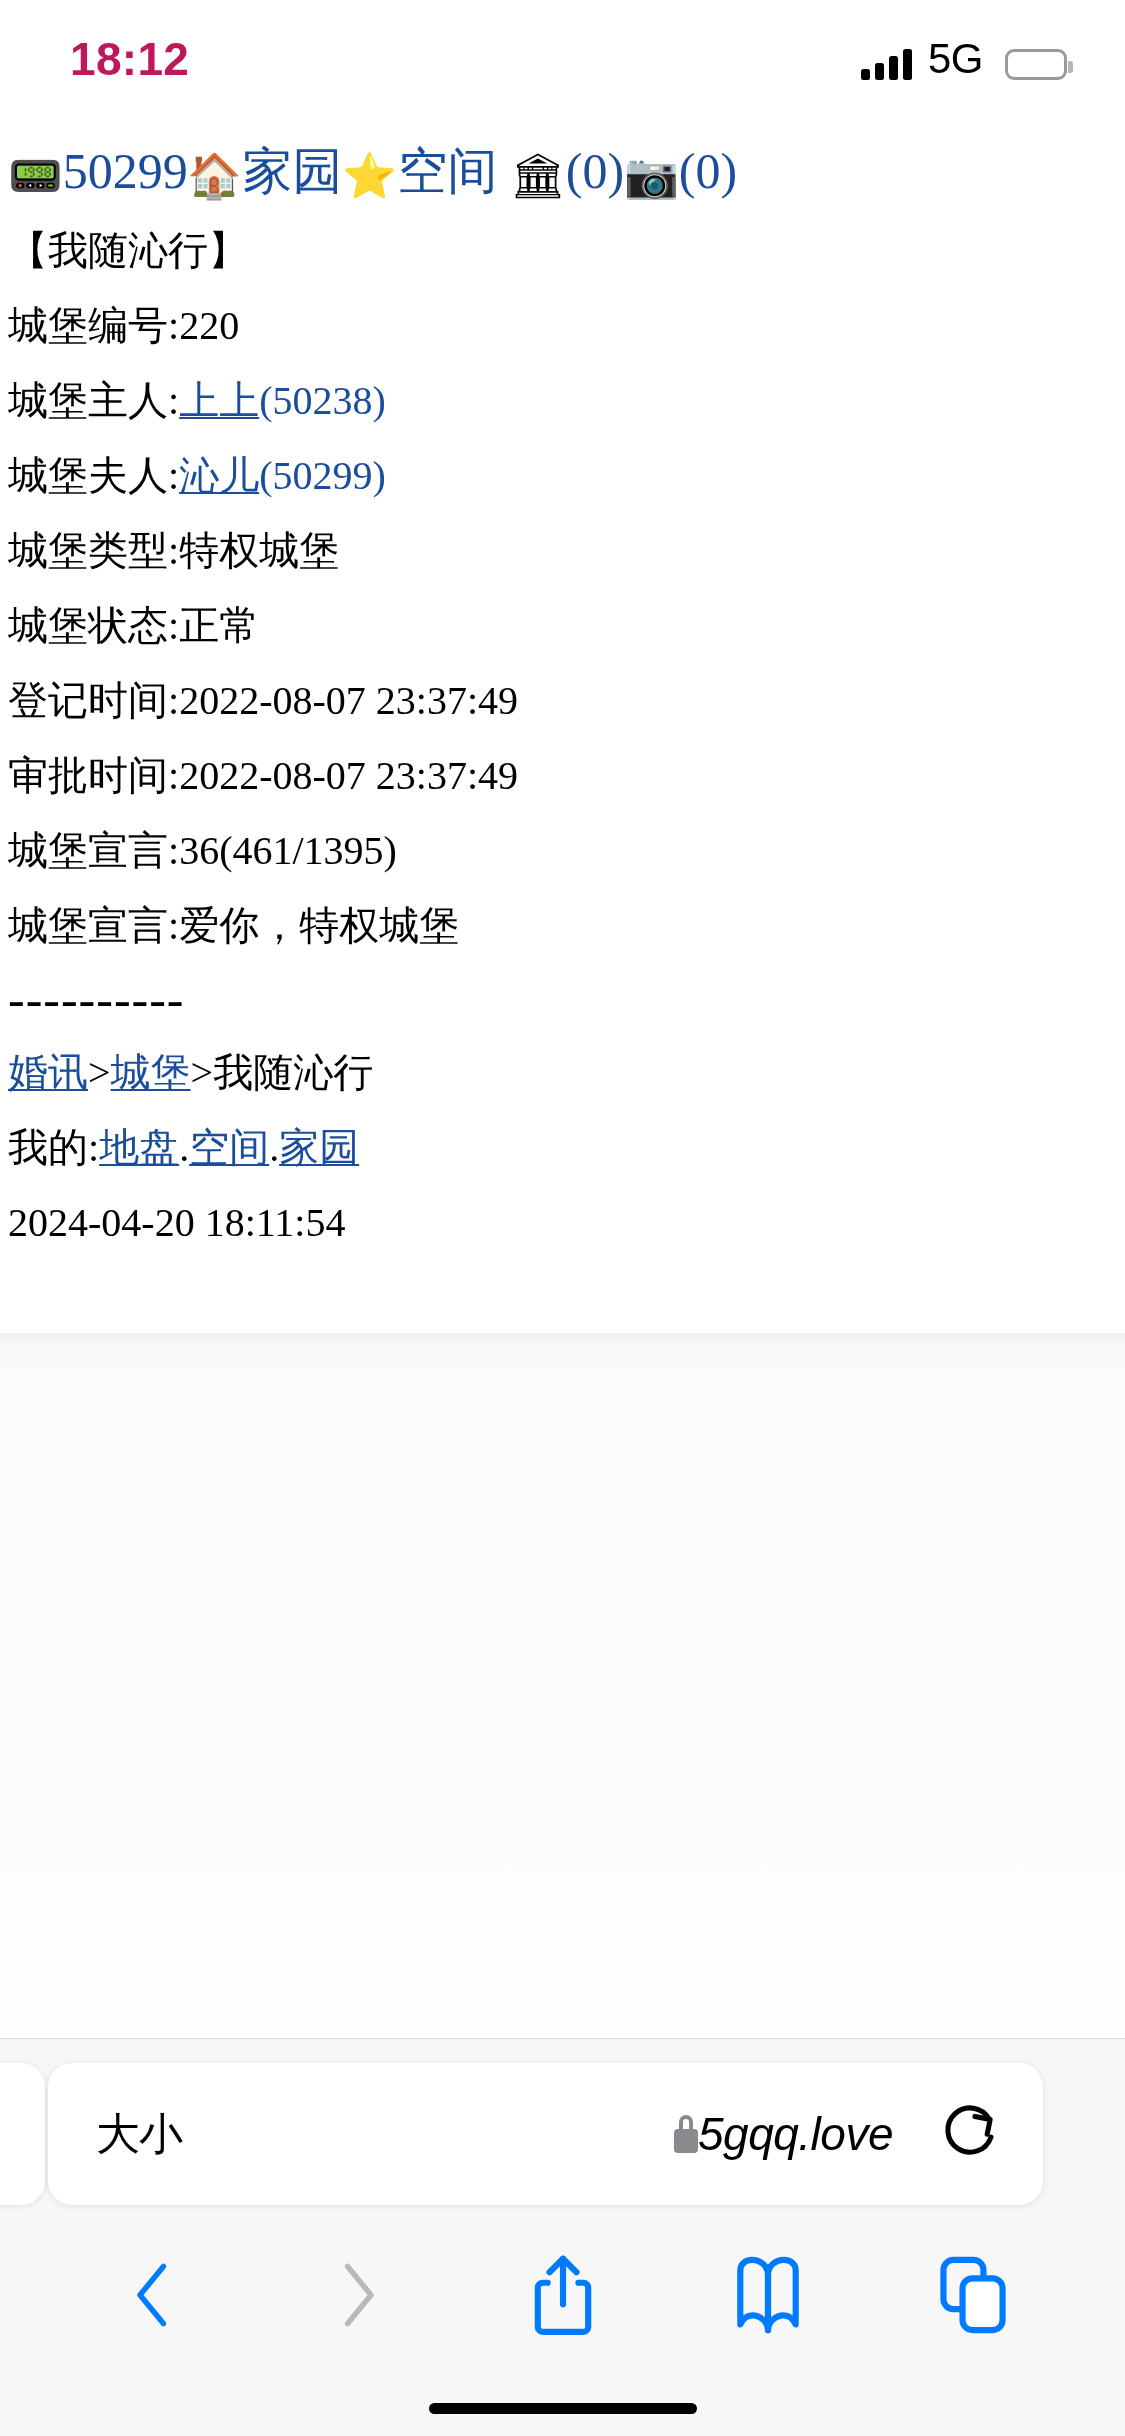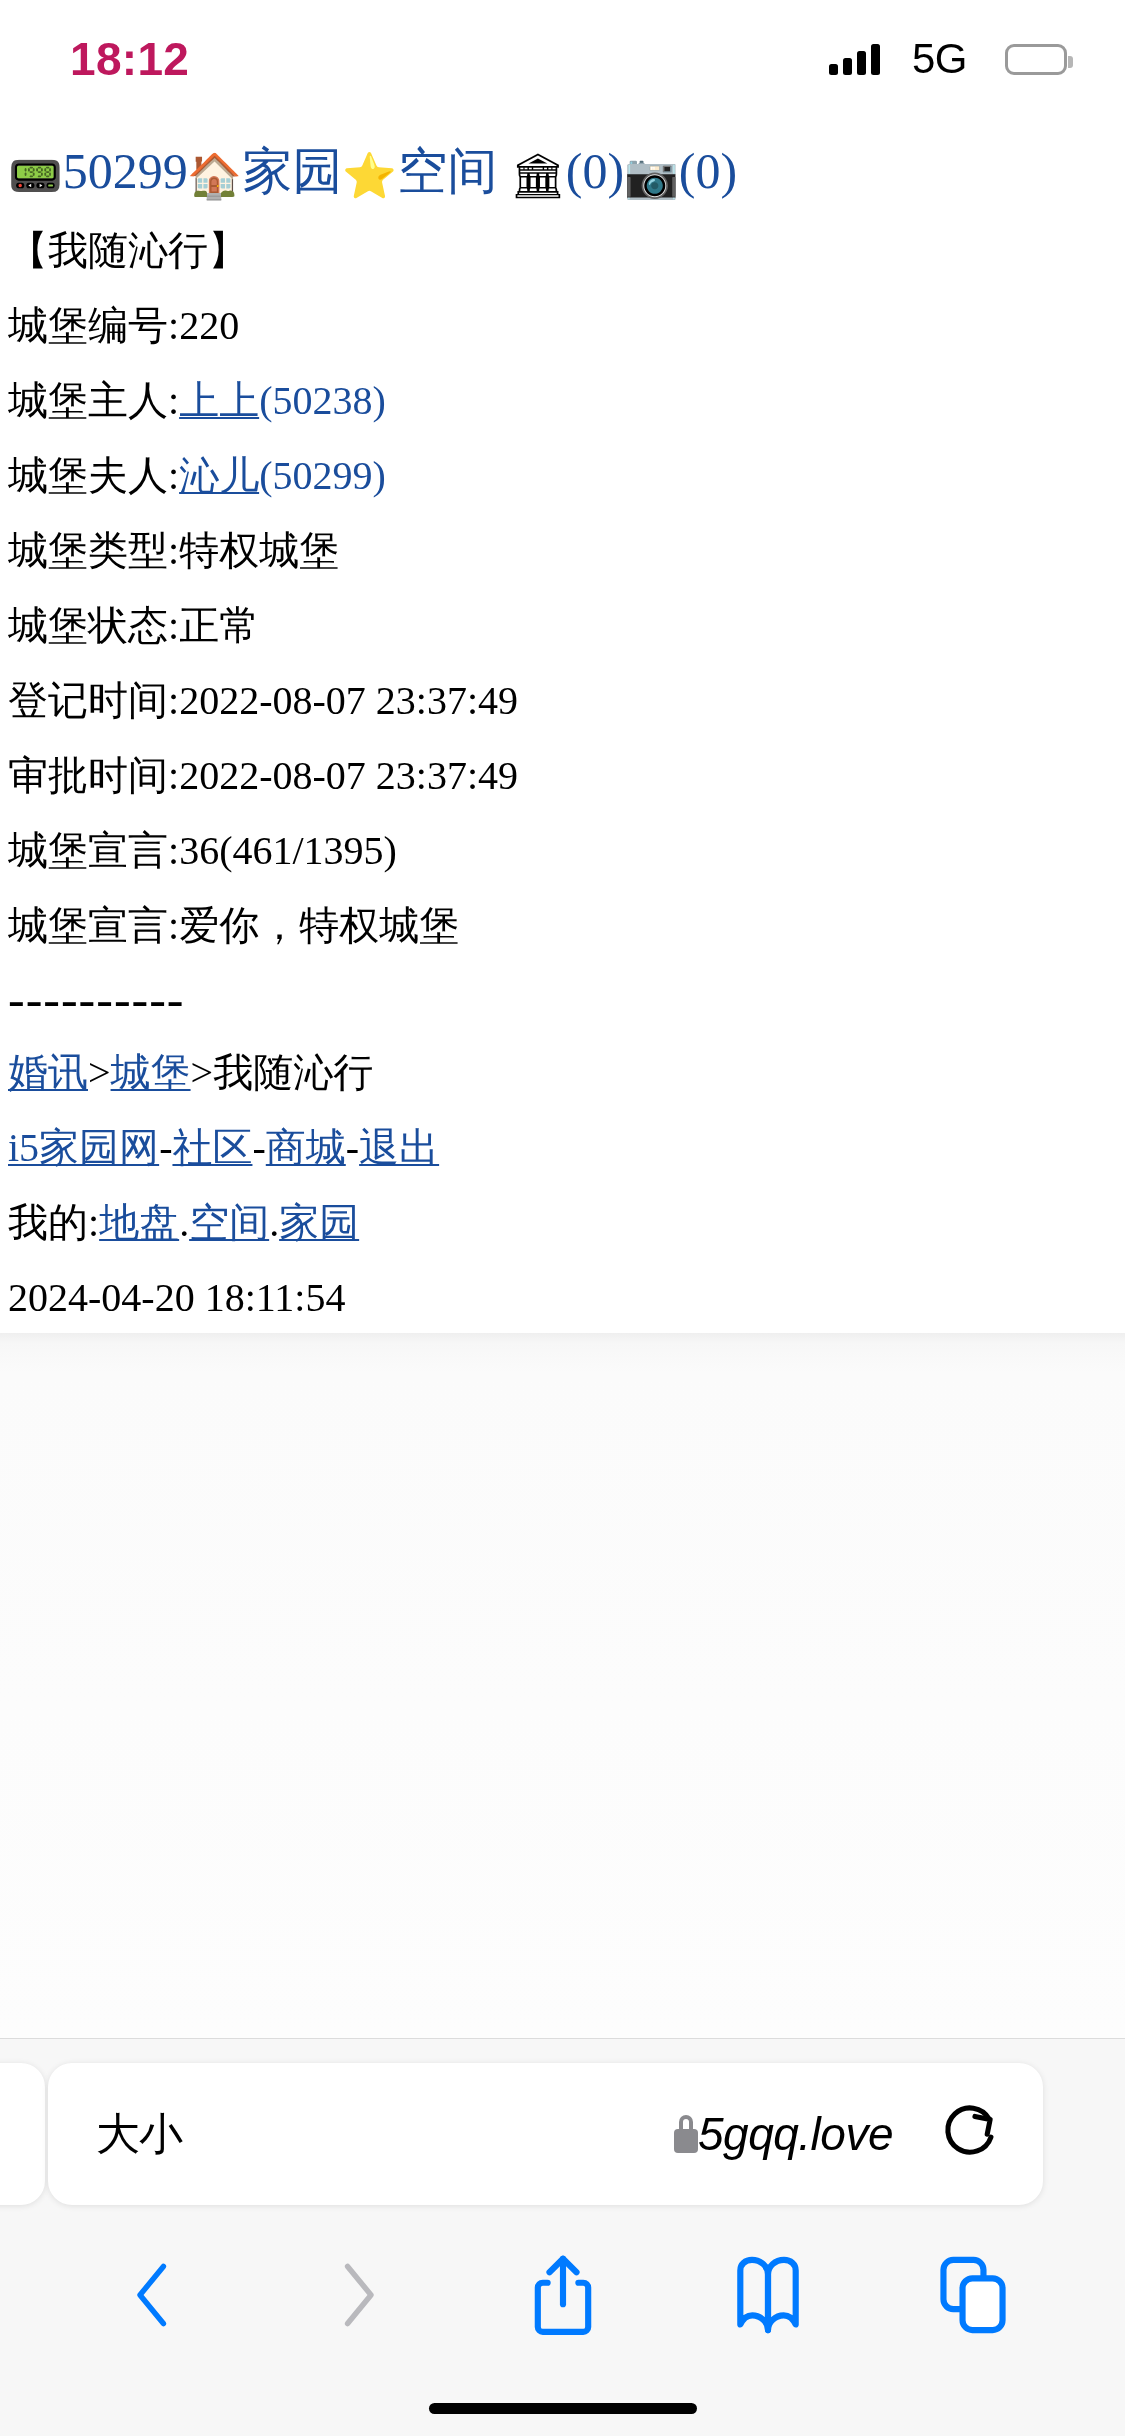--- a/index.html
+++ b/index.html
@@ -30,22 +30,22 @@
   .status-time {
     font-family: "Liberation Sans", sans-serif;
     font-size: 46px;
     font-weight: 600;
     letter-spacing: 0.3px;
     color: #be185d;
     margin-top: 14px;
   }
   .status-right {
     display: flex;
-    align-items: center;
-    gap: 32px;
+    align-items: flex-end;
+    gap: 16px;
     margin-top: 14px;
   }
   .signal-bars {
     display: flex;
     align-items: flex-end;
     gap: 5px;
     height: 32px;
   }
   .signal-bars i {
     display: block;
@@ -297,21 +297,20 @@
   <div class="line"><span>审批时间:</span><span>2022-08-07 23:37:49</span></div>
 
   <div class="line"><span>城堡宣言:</span><span>36(461/1395)</span></div>
 
   <div class="line"><span>城堡宣言:</span><span>爱你，特权城堡</span></div>
 
   <div class="dashes">----------</div>
 
   <div class="line"><a class="lnk" href="#">婚讯</a><span class="sep-black">&gt;</span><a class="lnk" href="#">城堡</a><span class="sep-black">&gt;</span><span>我随沁行</span></div>
 
-  <div class="line"><a class="lnk" href="#">i5家园网</a><span class="sep-black">-</span><a class="lnk" href="#">社区</a><span class="sep-black">-</span><a class="lnk" href="#">商城</a><span class="sep-black">-</span><a class="lnk" href="#">退出</a></div>
 
   <div class="line"><span>我的:</span><a class="lnk" href="#">地盘</a><span class="sep-black">.</span><a class="lnk" href="#">空间</a><span class="sep-black">.</span><a class="lnk" href="#">家园</a></div>
 
   <div class="line">2024-04-20 18:11:54</div>
 
 </div>
 
 <div class="page-gap"></div>
 
 <div class="browser-bar">

